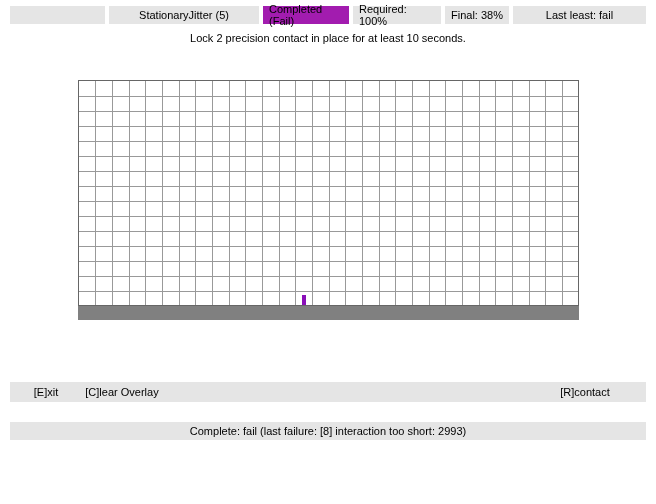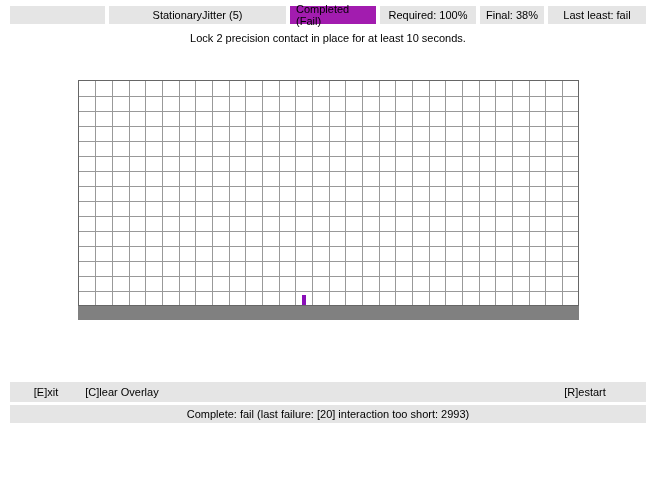--- a/index.html
+++ b/index.html
@@ -17,33 +17,33 @@
   .grid { width: 501px; height: 226px; border: 1px solid #666; position: relative; background: #fff; }
   
   .grid .vline, .grid .hline { position: absolute; background: #999; }
   .grid .vline { top: 0; bottom: 0; width: 1px; }
   .grid .hline { left: 0; right: 0; height: 1px; }
   .cursor-dot { position: absolute; width: 4px; height: 10px; background: #8a0fb8; }
   .bottom-bar { width: 501px; height: 14px; background: #808080; }
 
   .spacer { height: 62px; }
 
-  .btn-row { display: flex; gap: 0; margin-bottom: 3px; }
+  .btn-row { display: flex; gap: 0; margin-bottom: 20px; }
   .btn-row .btn { background: #e5e5e5; height: 20px; display: flex; align-items: center; justify-content: center; }
 
   .status-line { background: #e5e5e5; height: 18px; display: flex; align-items: center; justify-content: center; width: 100%; }
 </style>
 </head>
 <body>
 
 <div class="top-row">
   <div class="chip" style="width:95px"></div>
-  <div class="chip" style="width:177px">StationaryJitter (5)</div>
+  <div class="chip" style="width:150px">StationaryJitter (5)</div>
   <div class="chip fail" style="width:86px">Completed (Fail)</div>
-  <div class="chip" style="width:96px">Required: 100%</div>
+  <div class="chip" style="width:88px">Required: 100%</div>
   <div class="chip" style="width:64px">Final: 38%</div>
   <div class="chip" style="flex:1">Last least: fail</div>
 </div>
 
 <div class="instruction">Lock 2 precision contact in place for at least 10 seconds.</div>
 
 <div class="stage-wrap">
   <div class="stage">
     <div class="grid" id="grid">
 
@@ -99,16 +99,16 @@
 <div class="spacer"></div>
 
 <div class="btn-row">
   <div class="btn" style="width:72px">[E]xit</div>
   <div class="btn" style="width:80px">[C]lear Overlay</div>
   <div class="btn" style="width:74px"></div>
   <div class="btn" style="width:68px"></div>
   <div class="btn" style="width:74px"></div>
   <div class="btn" style="width:74px"></div>
   <div class="btn" style="width:72px"></div>
-  <div class="btn" style="flex:1">[R]estart</div>
+  <div class="btn" style="flex:1">[R]contact</div>
 </div>
 
-<div class="status-line">Complete: fail (last failure: [20] interaction too short: 2993)</div>
+<div class="status-line">Complete: fail (last failure: [8] interaction too short: 2993)</div>
 
 </body></html>

